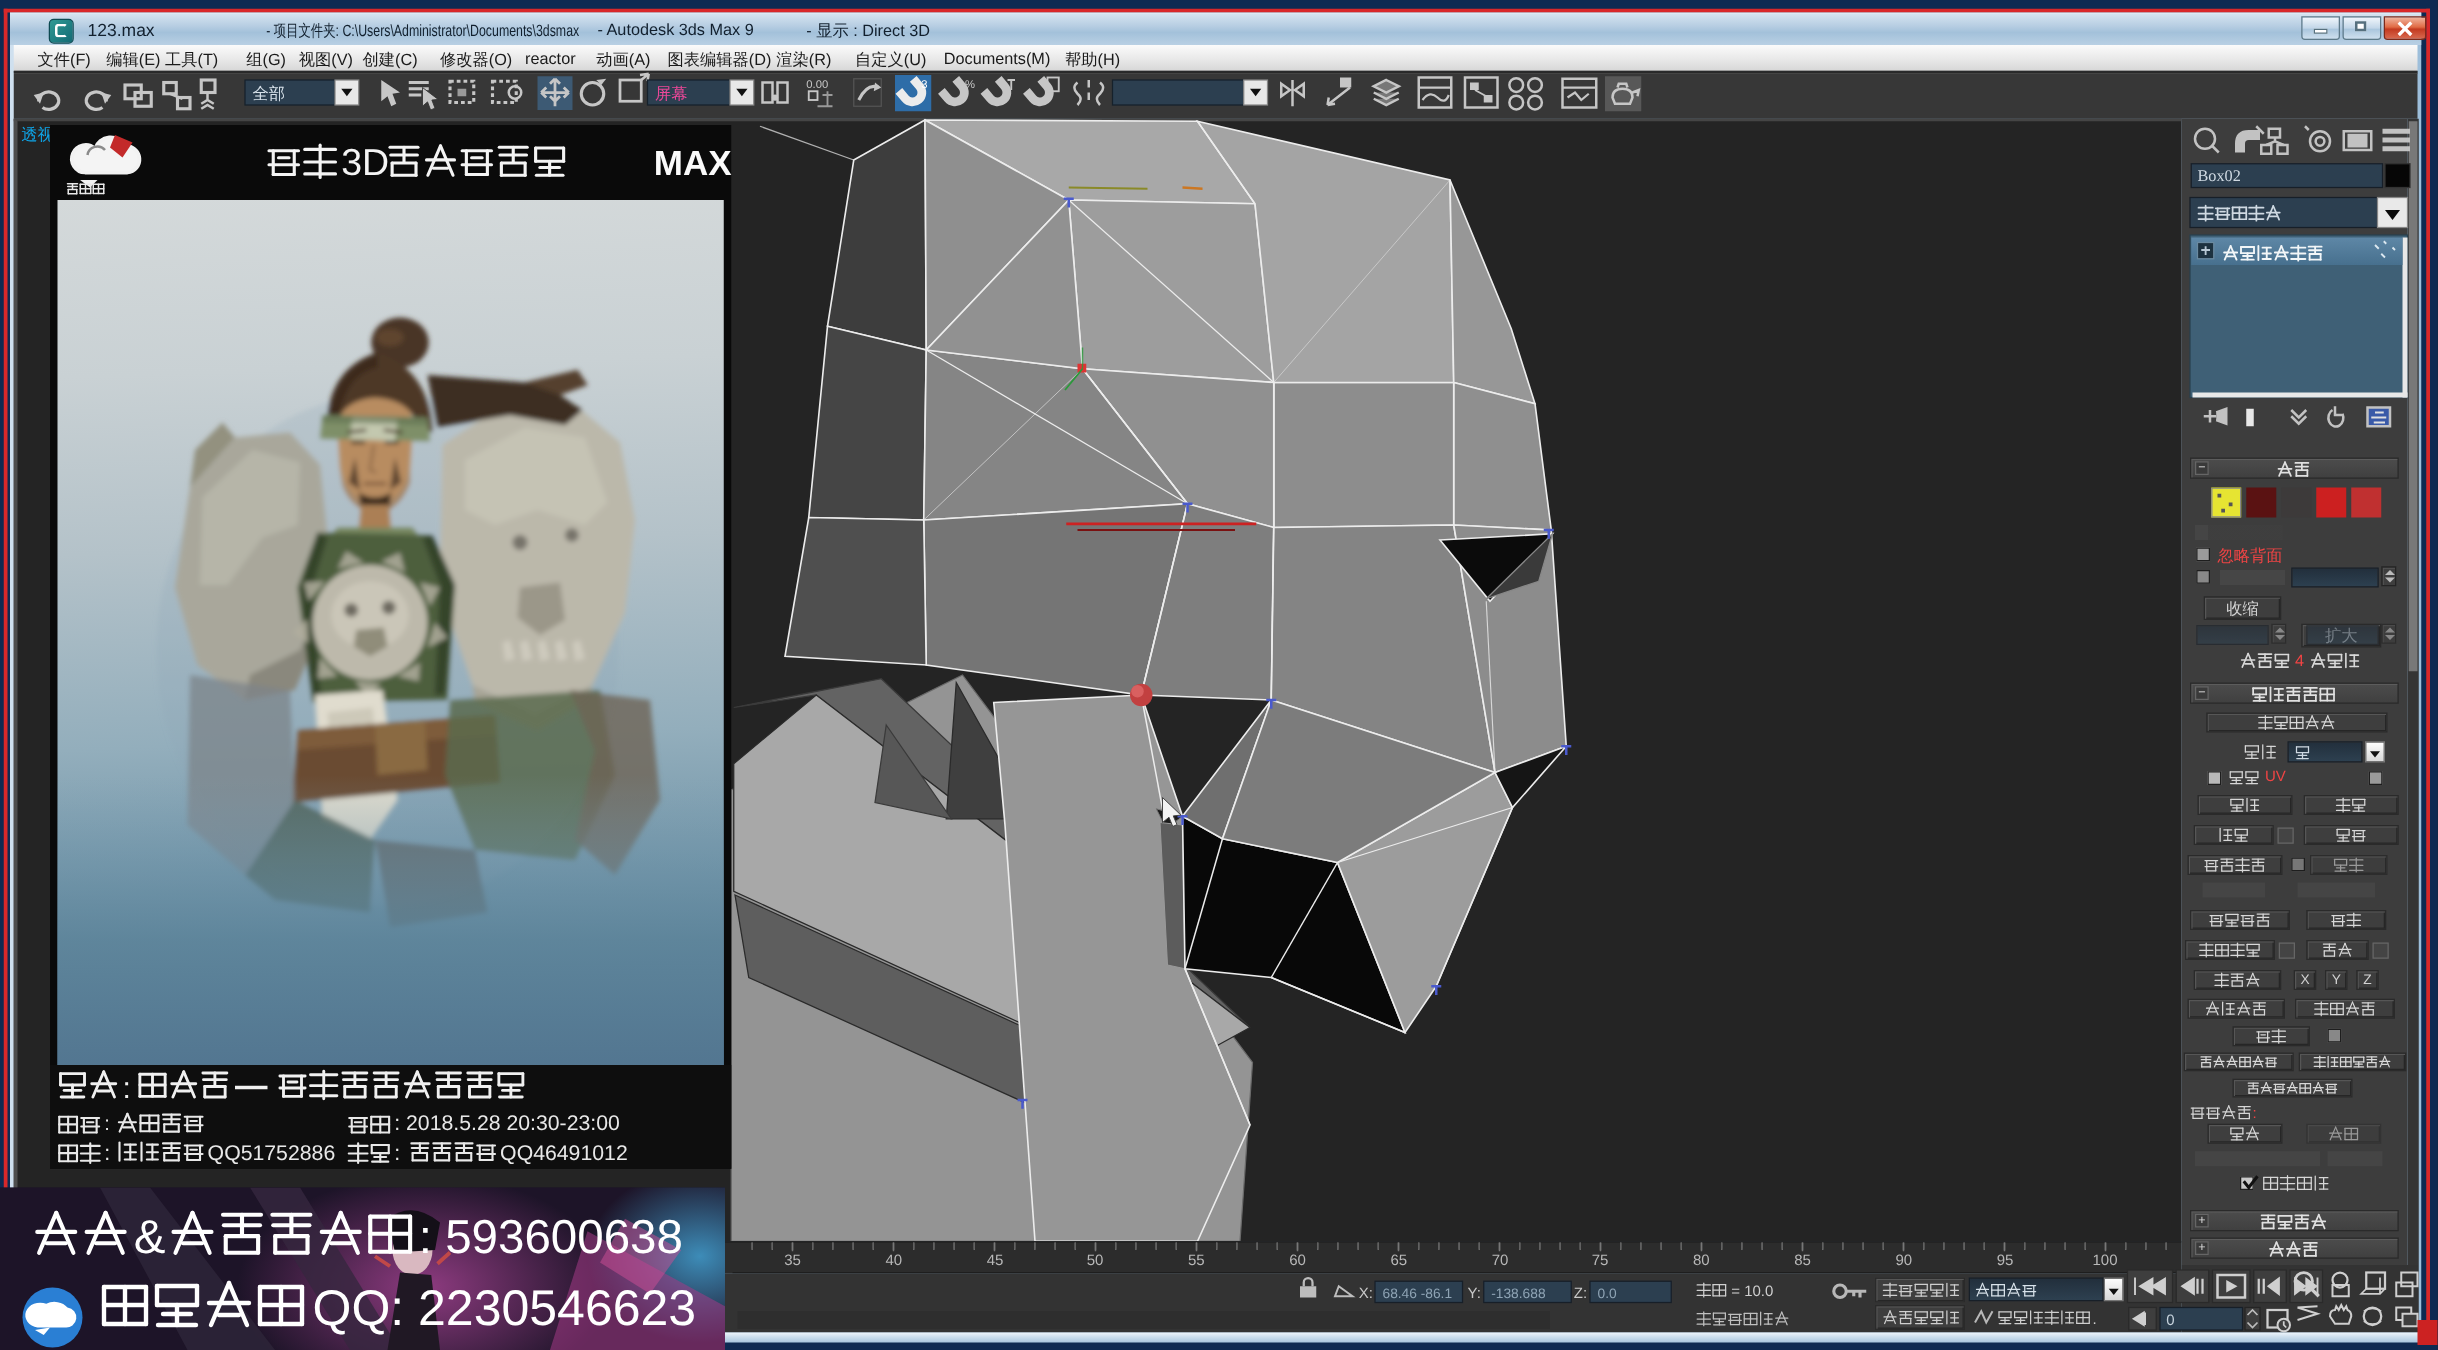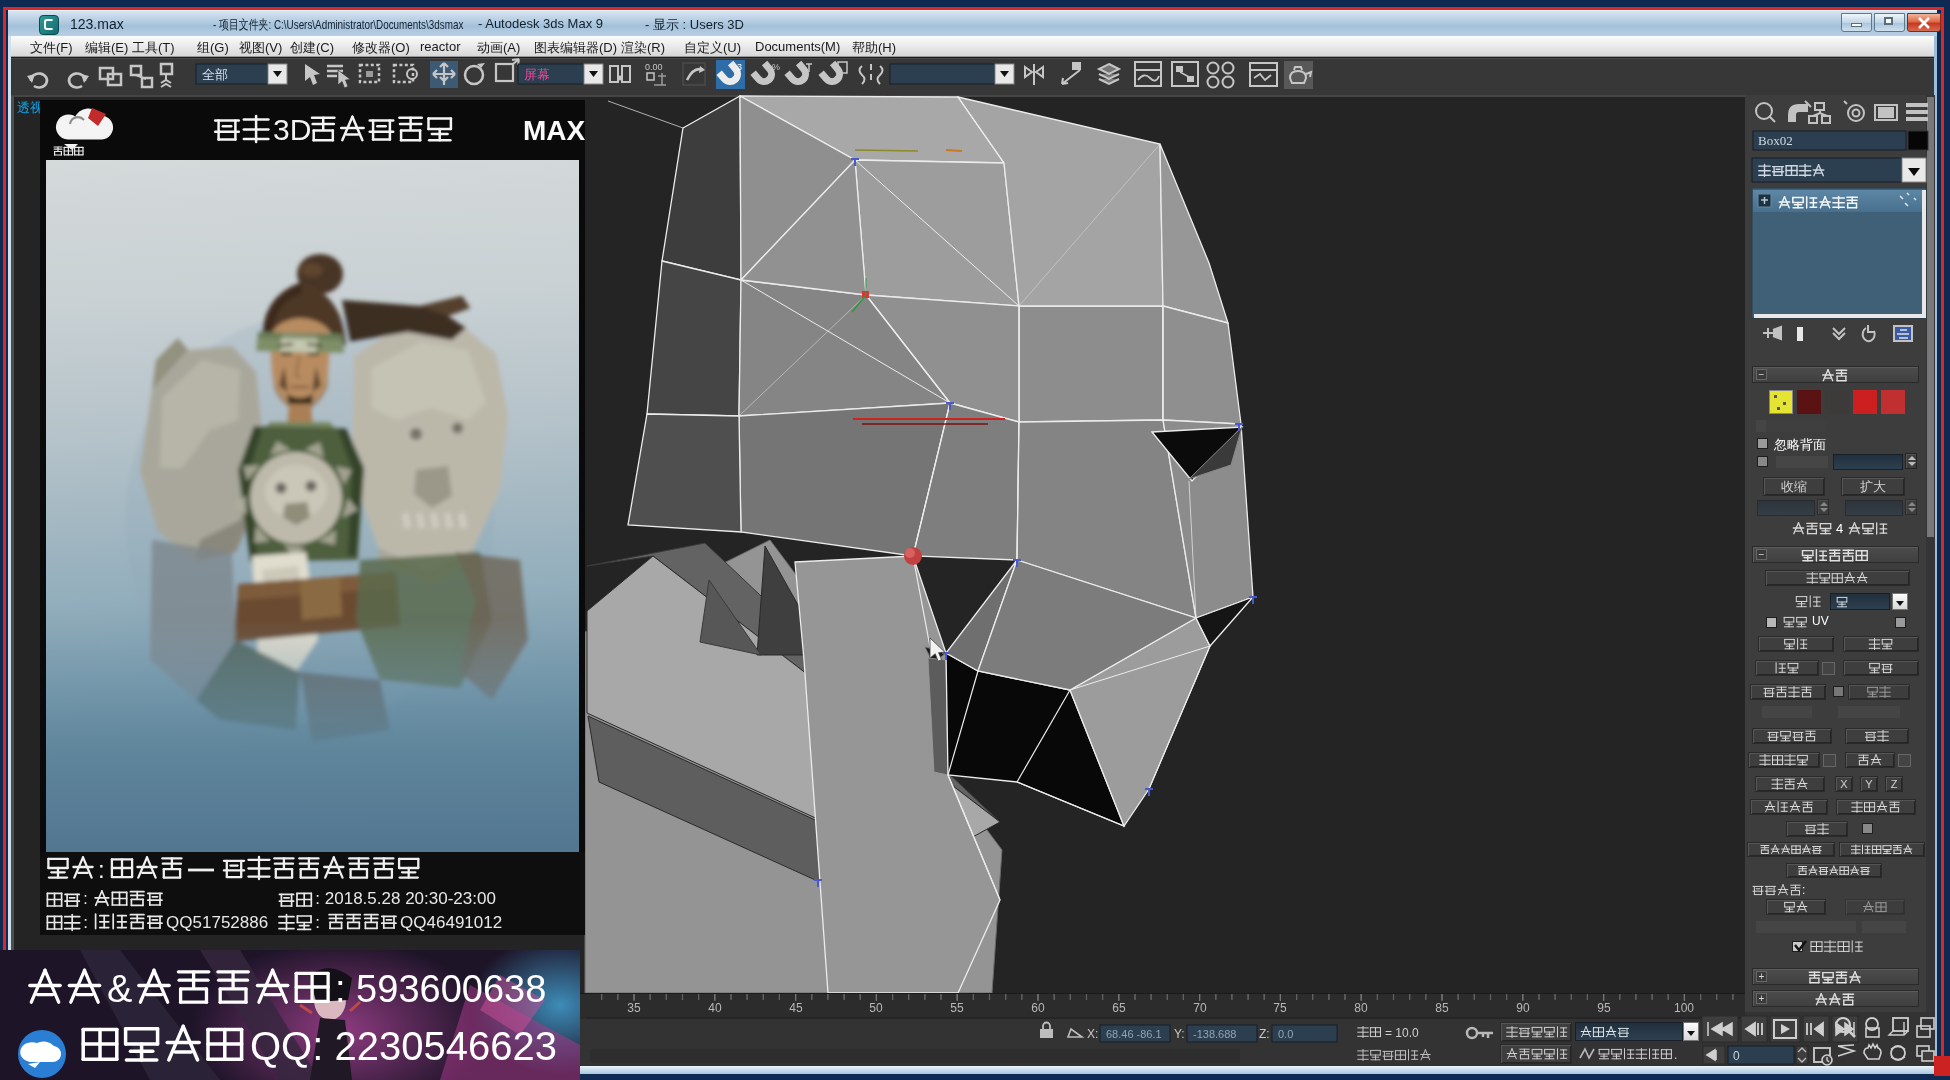--- a/index.html
+++ b/index.html
@@ -16,39 +16,39 @@
 #pscroll{position:absolute;left:1926px;top:95px;width:9px;height:917px;background:#353535}
 #ruler{position:absolute;left:11px;top:993px;width:1734px;height:26px;background:#2c2c2c;border-top:1px solid #1a1a1a}
 #status1{position:absolute;left:11px;top:1019px;width:1734px;height:47px;background:#333333}
 #statusR{position:absolute;left:1745px;top:1012px;width:190px;height:54px;background:#333333}
 #botborder{position:absolute;left:8px;top:1066px;width:1929px;height:8px;background:linear-gradient(180deg,#eef5fb,#cfe0ee 40%,#a8c6de)}
 .fld{position:absolute;background:linear-gradient(180deg,#222f3c,#2d4050);border:1px solid #171f28;color:#c8d4de}
 .btn3{position:absolute;background:#3e3e3e;border:1px solid #2a2a2a;box-shadow:inset 1px 1px 0 #565656, inset -1px -1px 0 #262626;color:#d2d2d2;font-size:13px;text-align:center;overflow:hidden;white-space:nowrap}
 .roll{position:absolute;left:7px;width:167px;height:17px;background:linear-gradient(180deg,#4c4c4c,#404040);border:1px solid #2a2a2a;box-shadow:inset 1px 1px 0 #5c5c5c;color:#dcdcdc;font-size:12px;text-align:center}
 .roll b{position:absolute;left:3px;top:2px;width:11px;height:11px;background:#3a3a3a;border:1px solid #666;color:#ddd;font-size:10px;line-height:10px;font-weight:normal}
 .cb{position:absolute;width:11px;height:11px;background:#c9c9c9;border:1px solid #1e1e1e}
-.lbl{position:absolute;font-size:13px;color:#ffffff;white-space:pre}
+.lbl{position:absolute;font-size:13px;color:#ef4444;white-space:pre}
 .spin{position:absolute;width:12px;height:16px;background:#3e3e3e;border:1px solid #242424;box-shadow:inset 1px 1px 0 #555}
 .spin:before{content:"";position:absolute;left:2px;top:2px;border-left:4px solid transparent;border-right:4px solid transparent;border-bottom:4px solid #bbb}
 .spin:after{content:"";position:absolute;left:2px;bottom:2px;border-left:4px solid transparent;border-right:4px solid transparent;border-top:4px solid #bbb}
 .ddbtn{position:absolute;width:16px;background:linear-gradient(180deg,#fdfdfd,#d8d8d8);border:1px solid #777}
 .ddbtn:before{content:"";position:absolute;left:3px;top:45%;border-left:4px solid transparent;border-right:4px solid transparent;border-top:5px solid #111}
 </style></head><body>
 <div id="desk">
 
 <div id="win"></div>
     <i class="abs" style="left:8px;top:12px;width:4px;height:1056px;background:#cfe0ef"></i>
     <div id="redframe"></div>
 <div id="titlebar">
 <i class="abs" style="left:31px;top:4px;width:20px;height:20px;background:linear-gradient(135deg,#2f9a94,#136a74);border-radius:4px;border:1px solid #0c4a52"></i>
 <i class="abs" style="left:36px;top:8px;width:10px;height:11px;border:2px solid #fff;border-radius:3px;border-right-color:transparent"></i>
 <span style="left:62px;font-size:14px">123.max</span>
 <span style="left:205px;transform:scaleX(.76);transform-origin:0 0">- 项目文件夹: C:\Users\Administrator\Documents\3dsmax</span>
 <span style="left:470px">- Autodesk 3ds Max 9</span>
-<span style="left:637px">- 显示 : Users 3D</span>
+<span style="left:637px">- 显示 : Direct 3D</span>
 <i class="abs" style="left:1833px;top:2px;width:31px;height:19px;background:linear-gradient(180deg,#f0f6fb,#c2d6e8 50%,#aac6dd 55%,#cfe0ee);border:1px solid #5e7astroke89;border:1px solid #5e7a89;border-radius:0 0 3px 3px"></i>
 <i class="abs" style="left:1843px;top:12px;width:11px;height:4px;background:#fff;border:1px solid #56707e"></i>
 <i class="abs" style="left:1866px;top:2px;width:31px;height:19px;background:linear-gradient(180deg,#f0f6fb,#c2d6e8 50%,#aac6dd 55%,#cfe0ee);border:1px solid #5e7a89;border-radius:0 0 3px 3px"></i>
 <i class="abs" style="left:1876px;top:6px;width:9px;height:8px;border:2px solid #56707e;background:#fff"></i>
 <i class="abs" style="left:1899px;top:2px;width:34px;height:19px;background:linear-gradient(180deg,#f0b49e,#e06a44 45%,#c33a20 55%,#d86a50);border:1px solid #7e2a1a;border-radius:0 0 3px 3px"></i>
 <svg class="abs" style="left:1909px;top:6px" width="14" height="12" viewBox="0 0 14 12">
         <path d="M2 1 L12 11 M12 1 L2 11" stroke="#fff" stroke-width="2.6"></path>
       </svg>
 </div>
 <div id="menubar">
@@ -352,21 +352,21 @@
     <i class="abs" style="left:1783px;top:402px;width:3px;height:3px;background:#555"></i>
     <i class="abs" style="left:1777px;top:407px;width:3px;height:3px;background:#555"></i>
 <i class="abs" style="left:1756px;top:420px;width:70px;height:12px;background:linear-gradient(90deg,#474747 0 10px,#3f3f3f 10px 12px);opacity:.8"></i>
 <i class="cb" style="left:1757px;top:438px;background:#9a9a9a"></i>
 <span class="lbl" style="left:1774px;top:436px">忽略背面</span>
 <i class="cb" style="left:1757px;top:456px;background:#888"></i>
 <i class="abs" style="left:1776px;top:456px;width:52px;height:12px;background:#464646"></i>
 <i class="fld" style="left:1833px;top:454px;width:70px;height:16px"></i>
 <i class="spin" style="left:1905px;top:453px"></i>
 <div class="btn3" style="left:1763px;top:477px;width:62px;height:19px;line-height:18px">收缩</div>
-<div class="btn3" style="left:1841px;top:477px;width:64px;height:19px;line-height:18px">扩大</div>
+<div class="btn3" style="left:1841px;top:499px;width:64px;height:19px;line-height:18px">扩大</div>
 <i class="fld" style="left:1757px;top:500px;width:58px;height:16px;opacity:.55"></i>
     <i class="spin" style="left:1817px;top:499px;opacity:.6"></i>
 <i class="fld" style="left:1845px;top:500px;width:58px;height:16px;opacity:.55"></i>
     <i class="spin" style="left:1905px;top:499px;opacity:.6"></i>
 <svg class="abs" style="left:0;top:0" width="1950" height="1080" viewBox="0 0 1950 1080">
       <g stroke="#d8d8d8" stroke-width="1.30" stroke-linecap="round" opacity="1.0">
         <line x1="1798.5" y1="522.8" x2="1793.8" y2="533.7"></line>
         <line x1="1798.5" y1="522.8" x2="1803.2" y2="533.7"></line>
         <line x1="1793.3" y1="528.0" x2="1803.7" y2="528.0"></line>
         <line x1="1795.9" y1="531.1" x2="1801.1" y2="531.1"></line>

